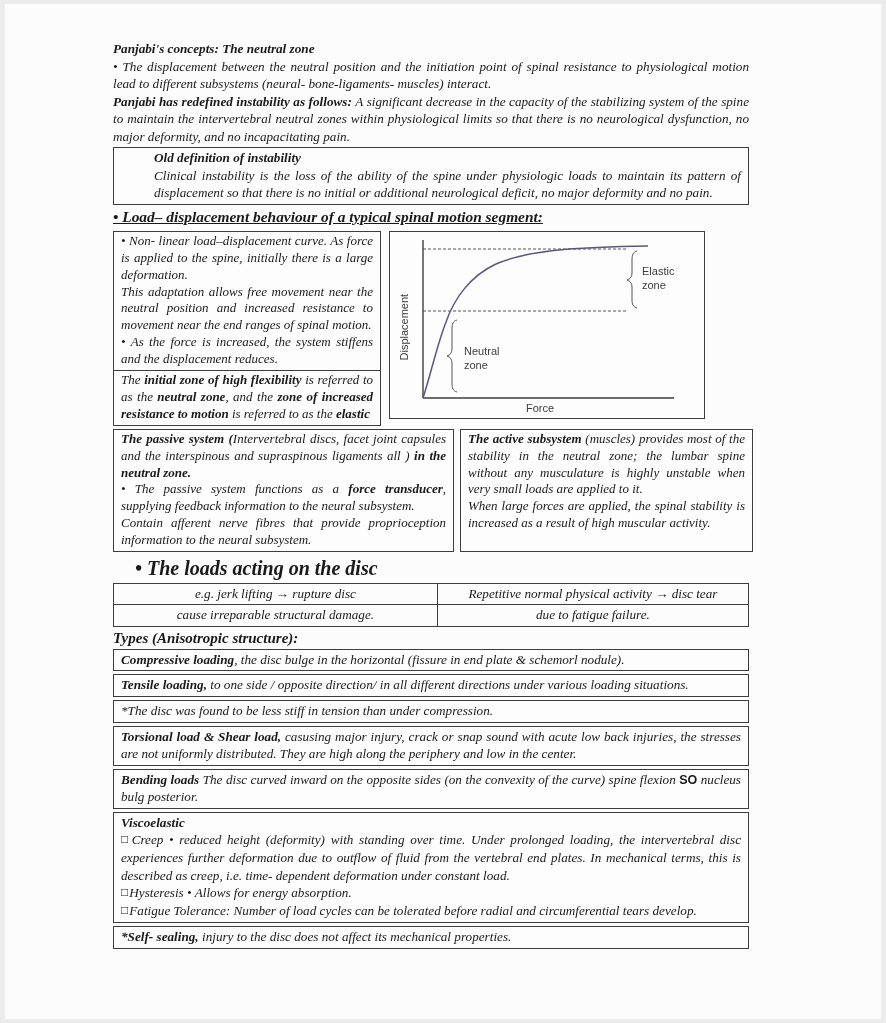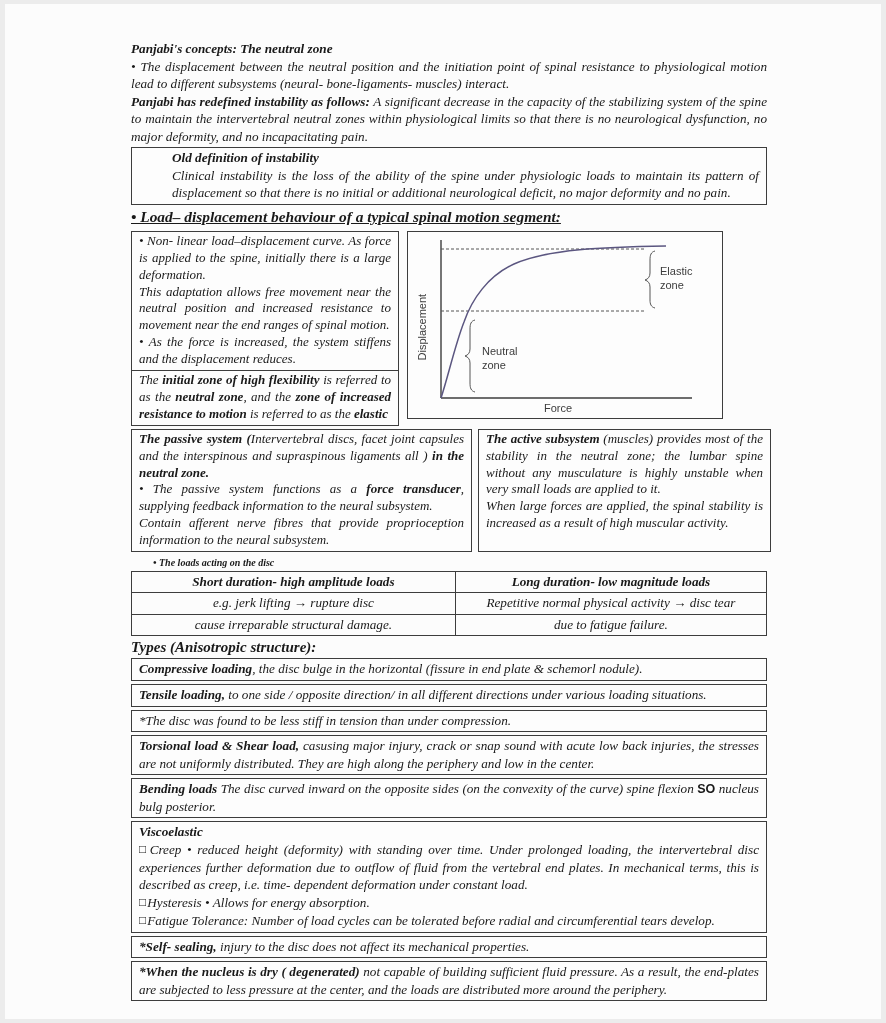--- a/index.html
+++ b/index.html
@@ -7,35 +7,35 @@
     background:#ececec;
     font-family:"Liberation Serif", serif;
     width:886px; height:1023px; overflow:hidden; position:relative;
   }
   .page {
     position:absolute; left:5px; top:4px;
     width:876px; height:1015px;
     background:#fcfcfc;
   }
   .content {
-    position:absolute; left:126px; top:36px; width:636px;
+    position:absolute; left:108px; top:36px; width:636px;
     color:#191919;
   }
   .bi   { font-style:italic; font-weight:bold; }
   .doc  { font-size:13.2px; line-height:1.33; font-style:italic; text-align:justify; }
   .box  { border:1px solid #3d3d3d; padding:1px 7px 2px 7px; background:#fdfdfd; }
 
   .heading-u {
     display:inline-block;
     font-size:15.4px; font-weight:bold; font-style:italic;
     text-decoration:underline;
     margin:3px 0 4px 0;
   }
   .loads-heading {
-    font-size:10px; font-weight:bold; font-style:italic;
+    font-size:20px; font-weight:bold; font-style:italic;
     margin:5px 0 3px 22px;
   }
   .types-heading {
     font-size:15px; font-weight:bold; font-style:italic;
     margin:3px 0 2px 0;
   }
 
   .row2  { display:flex; gap:8px; margin-top:1px; }
   .row2b { display:flex; gap:6px; margin-top:3px; }
   .col-left  { width:268px; flex:none; }
@@ -133,24 +133,20 @@
     </div>
 
     <div class="loads-heading">•  The loads acting on the disc</div>
 
     <table class="loads">
       <colgroup>
           <col class="c1">
           <col>
         </colgroup>
       <tbody>
-          <tr>
-        <th>Short duration- high amplitude loads</th>
-        <th>Long duration- low magnitude loads</th>
-      </tr>
       <tr>
         <td>e.g. jerk lifting → rupture disc</td>
         <td>Repetitive normal physical activity → disc tear</td>
       </tr>
       <tr>
         <td>cause irreparable structural damage.</td>
         <td>due to fatigue failure.</td>
       </tr>
     </tbody>
       </table>
@@ -174,18 +170,15 @@
     </div>
     <div class="box doc trow">
       <div class="bi">Viscoelastic</div>
       <div><span class="chk">□</span><span>Creep  •  reduced height (deformity) with standing over time. Under prolonged loading, the intervertebral disc experiences further deformation due to outflow of fluid from the vertebral end plates. In mechanical terms, this is described as creep, i.e. time- dependent deformation under constant load.</span></div>
       <div><span class="chk">□</span><span>Hysteresis  •  Allows for energy absorption.</span></div>
       <div><span class="chk">□</span><span>Fatigue Tolerance: Number of load cycles  can be tolerated before radial and circumferential tears develop.</span></div>
     </div>
     <div class="box doc trow">
       <span class="bi">*Self- sealing,</span><span> injury to the disc does not affect its mechanical properties.</span>
     </div>
-    <div class="box doc trow">
-      <span class="bi">*When the nucleus is dry ( degenerated)</span><span> not capable of building sufficient fluid pressure. As a result, the end-plates are subjected to less pressure at the center, and the loads are distributed more around the periphery.</span>
-    </div>
 
   </div>
 </div>
 
 </body></html>

